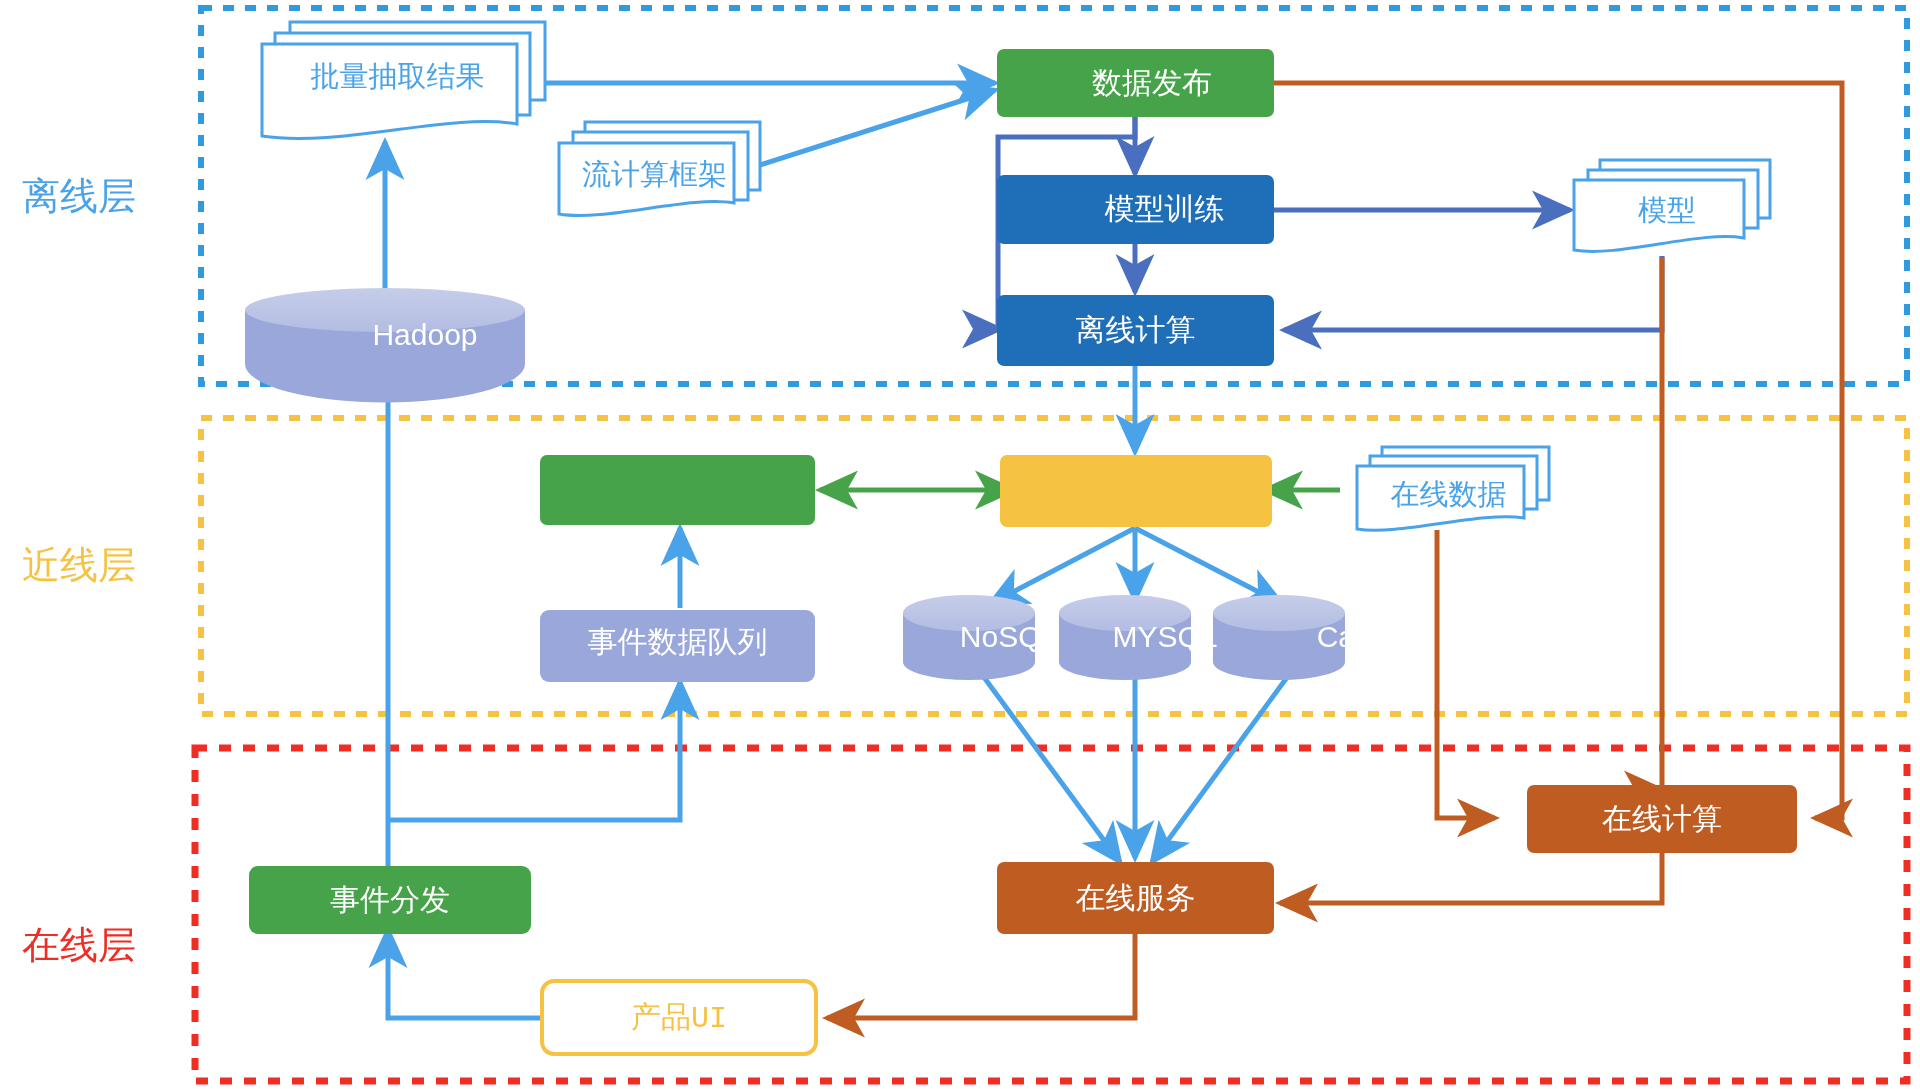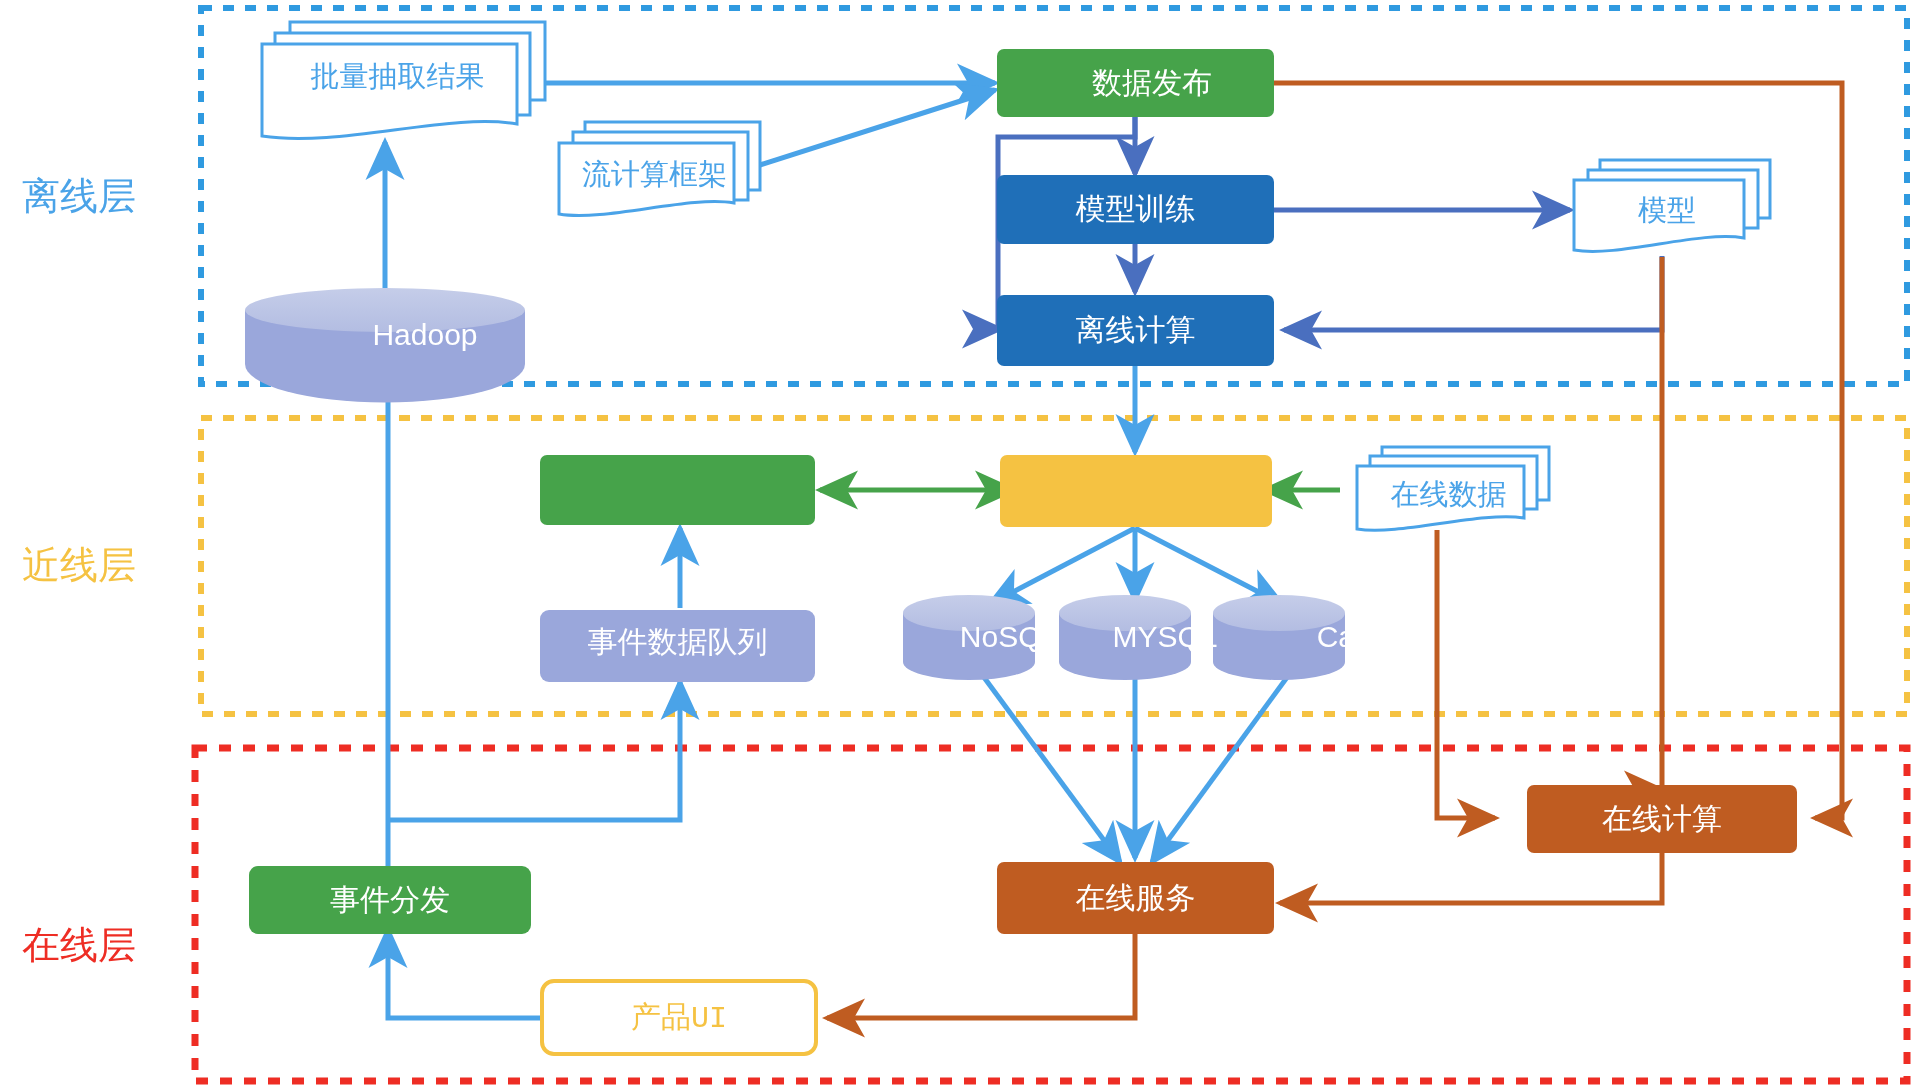--- a/index.html
+++ b/index.html
@@ -164,21 +164,21 @@
   </svg>
 
   <div class="lbl" style="left:22px;top:177px;color:#4aa3e8;">离线层</div>
   <div class="lbl" style="left:22px;top:546px;color:#f5c242;">近线层</div>
   <div class="lbl" style="left:22px;top:926px;color:#ee2d24;">在线层</div>
 
   <div class="doc-text" style="left:262px;top:52px;width:255px;height:50px;">批量抽取结果</div>
   <div class="doc-text" style="left:559px;top:153px;width:175px;height:44px;">流计算框架</div>
   <div class="cyl-text" style="left:245px;top:312px;width:280px;height:46px;">Hadoop</div>
   <div class="node-text" style="left:997px;top:49px;width:224px;height:68px;color:#ffffff;padding-left:43px;">数据发布</div>
-  <div class="node-text" style="left:997px;top:175px;width:277px;height:69px;color:#ffffff;">模型训练</div>
+  <div class="node-text" style="left:997px;top:175px;width:277px;height:69px;color:#ffffff;padding-left:29px;">模型训练</div>
   <div class="node-text" style="left:997px;top:295px;width:277px;height:71px;color:#ffffff;">离线计算</div>
   <div class="doc-text" style="left:1574px;top:188px;width:170px;height:46px;">模型</div>
   <div class="doc-text" style="left:1357px;top:472px;width:167px;height:46px;">在线数据</div>
   <div class="node-text" style="left:540px;top:610px;width:275px;height:64px;color:#ffffff;">事件数据队列</div>
   <div class="cyl-text" style="left:903px;top:614px;width:132px;height:46px;">NoSQL</div>
   <div class="cyl-text" style="left:1059px;top:614px;width:132px;height:46px;">MYSQL</div>
   <div class="cyl-text" style="left:1254px;top:614px;width:132px;height:46px;">Cache</div>
   <div class="node-text" style="left:997px;top:862px;width:277px;height:72px;color:#ffffff;">在线服务</div>
   <div class="node-text" style="left:249px;top:866px;width:282px;height:68px;color:#ffffff;">事件分发</div>
   <div class="node-text" style="left:1527px;top:785px;width:270px;height:68px;color:#ffffff;">在线计算</div>

